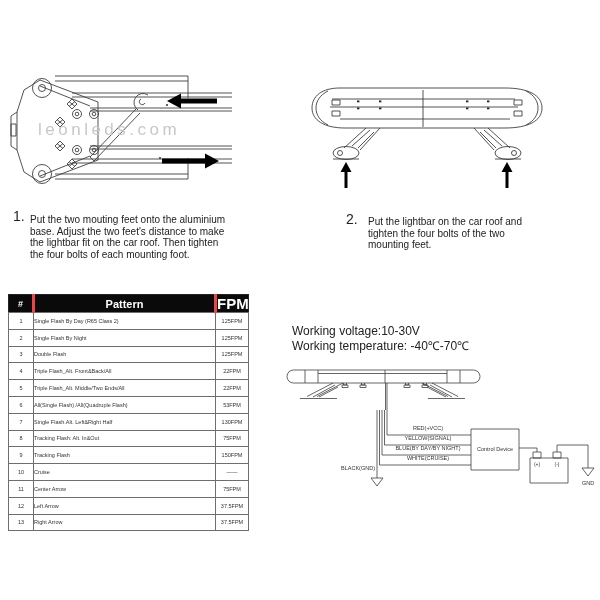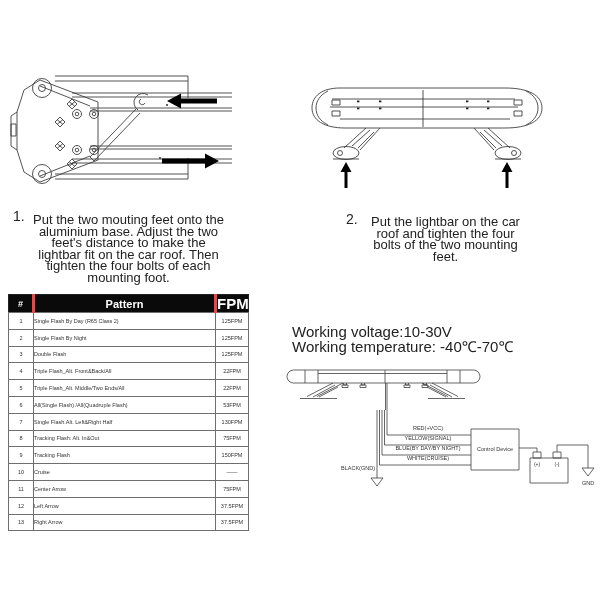--- a/index.html
+++ b/index.html
@@ -3,22 +3,22 @@
 <meta charset="utf-8">
 <style>
   html,body{margin:0;padding:0;}
   body{width:600px;height:600px;background:#ffffff;position:relative;overflow:hidden;
        font-family:"Liberation Sans", sans-serif;color:#1c1c1c;}
   .abs{position:absolute;}
   svg{display:block;}
   .art path,.art line,.art rect,.art circle,.art ellipse,.art polyline{vector-effect:non-scaling-stroke;}
   .watermark{color:#c8c8c8;font-size:17px;letter-spacing:3.5px;pointer-events:none;white-space:nowrap;}
   .step-num{font-size:14px;color:#222;}
-  .step-text{font-size:13px;line-height:11.5px;color:#222;text-align:center;}
-  .specs{font-size:15px;line-height:15px;color:#222;}
+  .step-text{font-size:10px;line-height:11.5px;color:#222;}
+  .specs{font-size:12px;line-height:15px;color:#222;}
   table.pat{border-collapse:collapse;table-layout:fixed;width:240px;border:1px solid #222;}
   table.pat th{background:#0a0a0a;color:#ffffff;font-weight:bold;height:16px;padding:0;
                border-left:3px solid #ef4444;}
   table.pat th:first-child{border-left:none;}
   table.pat td{border:1px solid #6e6e6e;height:15.8px;padding:0;font-size:5.5px;color:#333;
                white-space:nowrap;overflow:hidden;}
   .th-num{font-size:9px;} .th-pattern{font-size:11px;} .th-fpm{font-size:15px;}
   td.c{text-align:center;} td.l{padding-left:5px;}
   td.fpm{font-size:6px;text-align:center;}
   .wire-label{position:absolute;font-size:5.5px;color:#333;white-space:nowrap;}
@@ -72,20 +72,21 @@
 
     <g>
       <path d="M80,95 L126,47 M84,99 L130,51 M80,95 L84,99"></path>
       <path d="M138,33 A8,8 0 1 0 128,48"></path>
       <path d="M131,37 A3,3 0 1 0 135,41"></path>
     </g>
 
     <polygon fill="#000" stroke="none" points="157,39 171,31.5 171,36.5 207,36.5 207,41.5 171,41.5 171,46.5"></polygon>
     <polygon fill="#000" stroke="none" points="209,99 195,91.5 195,96.5 152,96.5 152,101.5 195,101.5 195,106.5"></polygon>
   </svg>
+  <span class="abs watermark" style="left:28px;top:58px;">leonleds.com</span>
 </div>
 
 <div class="abs" style="left:300px;top:78px;width:260px;height:130px;">
   <svg class="art" width="260" height="130" viewBox="0 0 260 130" stroke="#3f3f3f" stroke-width="0.9" fill="none">
     <g>
       <path d="M40,10 H205 C228,10 242,17 242,30 C242,43 228,50 205,50 H45 C24,50 12,42 12,30 C12,18 22,10 40,10 Z"></path>
       <path d="M32,21 H215 M30,29 H218 M40,41 H210"></path>
       <path d="M28,13 C20,17 16,23 16,30 C16,37 20,43 28,47"></path>
       <path d="M226,13 C234,17 238,23 238,30 C238,37 234,43 226,47"></path>
       <rect x="32" y="22" width="8" height="5"></rect>

